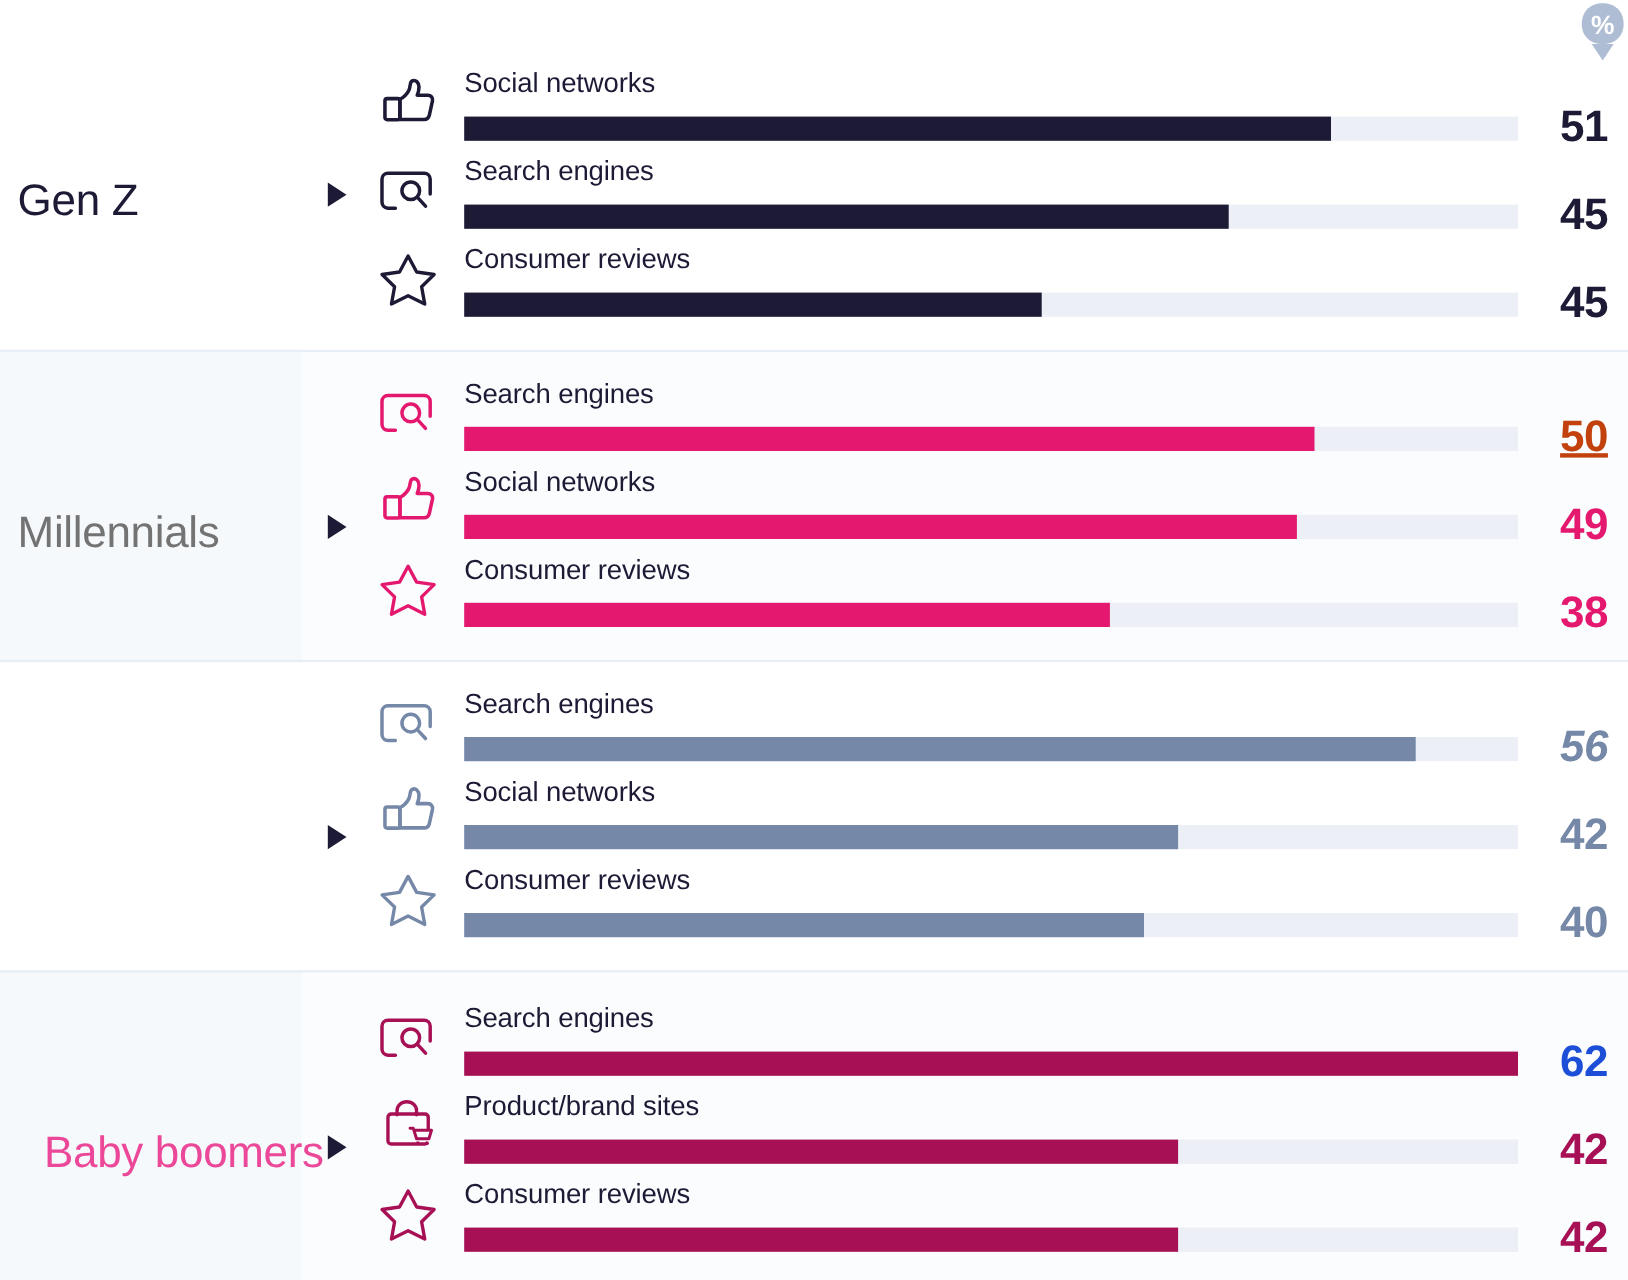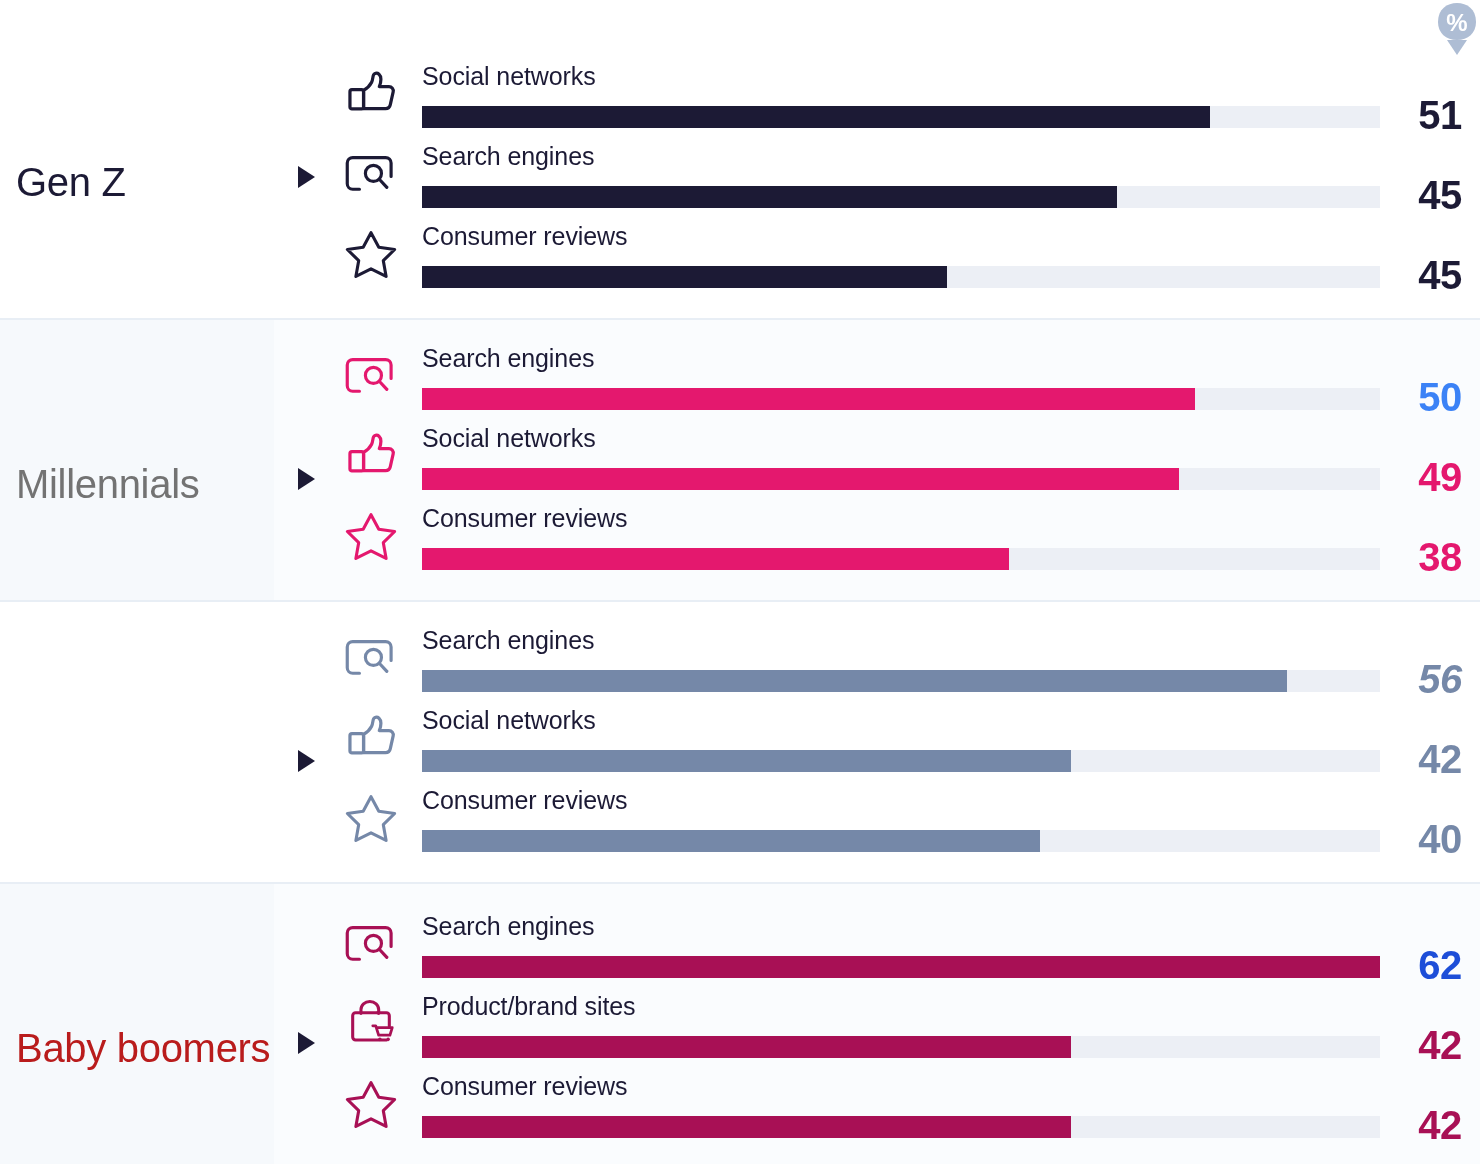--- a/index.html
+++ b/index.html
@@ -205,21 +205,21 @@
           <svg viewBox="0 0 46 40">
             <path fill="none" stroke="#e4186e" stroke-width="2.6" stroke-linecap="round" stroke-linejoin="round" d="M13.5 32.5 L8 32.5 C5.5 32.5 3.5 30.5 3.5 28 L3.5 11 C3.5 8.5 5.5 6.5 8 6.5 L35 6.5 C37.5 6.5 39.5 8.5 39.5 11 L39.5 22"></path>
             <circle fill="none" stroke="#e4186e" stroke-width="2.6" stroke-linecap="round" stroke-linejoin="round" cx="25" cy="19.5" r="6.6"></circle>
             <path fill="none" stroke="#e4186e" stroke-width="2.6" stroke-linecap="round" stroke-linejoin="round" d="M30 24.5 L36 31"></path>
           </svg>
         </div>
         <div class="row-label">Search engines</div>
         <div class="bar-track" style="background: rgb(236, 239, 245);">
           <div class="bar-fill" style="background: rgb(228, 24, 110); width: 773px;"></div>
         </div>
-        <div class="bar-value" style="color: #3b82f6;">50</div>
+        <div class="bar-value" style="color: #c2410c; text-decoration: underline;">50</div>
       </div>
       <div class="bar-row" style="top: 106px;">
         <div class="row-icon">
           <svg viewBox="0 0 44 42">
             <path fill="none" stroke="#e4186e" stroke-width="2.6" stroke-linecap="round" stroke-linejoin="round" d="M16 18 C16 18 20.5 15.5 22.5 11.5 C24 8.5 23 5.5 25 4.5 C27.5 3.3 30 5.5 30 9 C30 12 28.7 15 28.7 15 L36.5 15 C38.8 15 40.4 17 39.9 19.2 L37.6 29.6 C37.2 31.5 35.6 32.8 33.7 32.8 L16 32.8 Z"></path>
             <rect fill="none" stroke="#e4186e" stroke-width="2.6" stroke-linecap="round" stroke-linejoin="round" x="5" y="17.5" width="11" height="15.5" rx="1.6"></rect>
           </svg>
         </div>
         <div class="row-label">Social networks</div>
         <div class="bar-track" style="background: rgb(236, 239, 245);">
@@ -280,21 +280,21 @@
         <div class="bar-track" style="background: rgb(236, 239, 245);">
           <div class="bar-fill" style="background: rgb(117, 136, 168); width: 618px;"></div>
         </div>
         <div class="bar-value" style="color: rgb(117, 136, 168);">40</div>
       </div>
     </div>
     <div class="gen-section shaded" style="top: 882px; height: 282px;">
       <div class="gen-bg-full"></div>
       <div class="gen-bg-panel"></div>
       <div class="divider" style="top: 0px; background: rgb(232, 238, 245);"></div>
-      <div class="gen-label" style="top: 144px; color: #b91c1c;">Baby boomers</div>
+      <div class="gen-label" style="top: 144px; color: #ec4899; margin-left: 24px;">Baby boomers</div>
       <div class="gen-arrow" style="top: 150px;"></div>
       <div class="bar-row" style="top: 30px;">
         <div class="row-icon">
           <svg viewBox="0 0 46 40">
             <path fill="none" stroke="#a81055" stroke-width="2.6" stroke-linecap="round" stroke-linejoin="round" d="M13.5 32.5 L8 32.5 C5.5 32.5 3.5 30.5 3.5 28 L3.5 11 C3.5 8.5 5.5 6.5 8 6.5 L35 6.5 C37.5 6.5 39.5 8.5 39.5 11 L39.5 22"></path>
             <circle fill="none" stroke="#a81055" stroke-width="2.6" stroke-linecap="round" stroke-linejoin="round" cx="25" cy="19.5" r="6.6"></circle>
             <path fill="none" stroke="#a81055" stroke-width="2.6" stroke-linecap="round" stroke-linejoin="round" d="M30 24.5 L36 31"></path>
           </svg>
         </div>
         <div class="row-label">Search engines</div>

